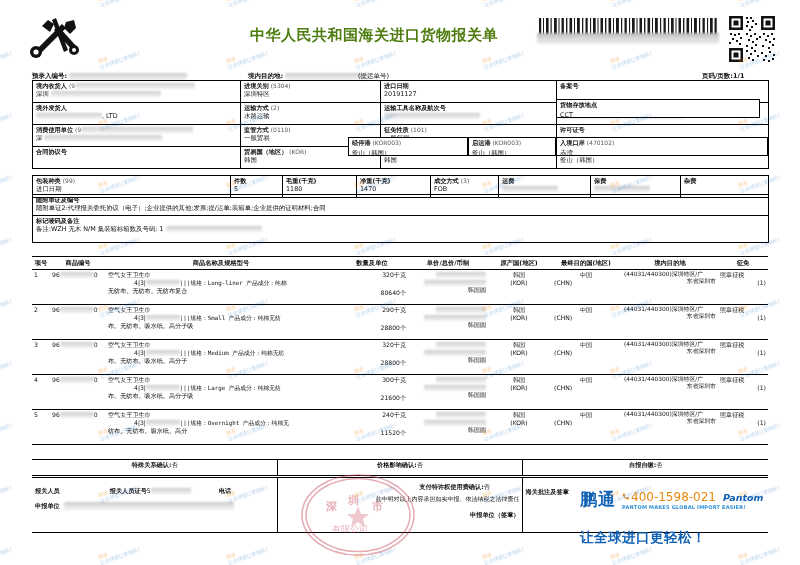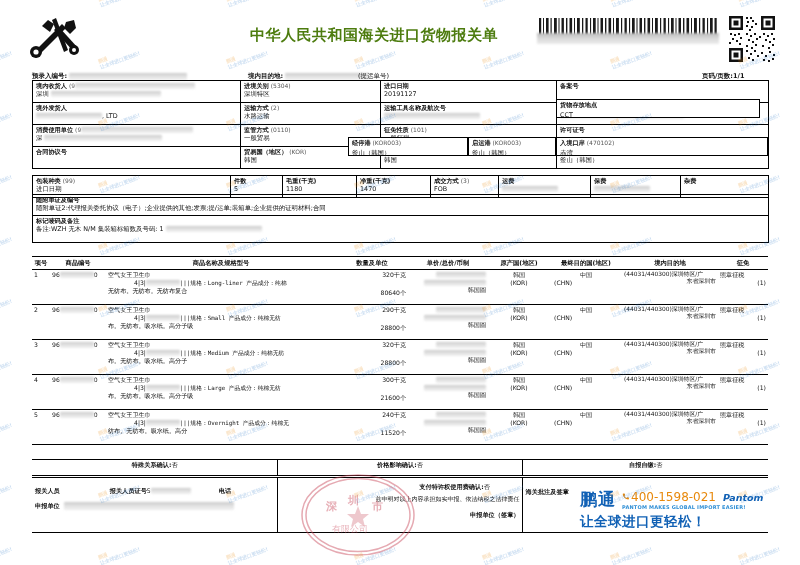--- a/index.html
+++ b/index.html
@@ -613,21 +613,21 @@
             <svg width="7" height="7" viewBox="0 0 10 10">
                 <path d="M1 1.6a1 1 0 011-1h1.3a.7.7 0 01.68.53l.4 1.6a.7.7 0 01-.2.68l-.8.7a7 7 0 003 3l.7-.8a.7.7 0 01.68-.2l1.6.4a.7.7 0 01.53.68V8.2a1 1 0 01-1 1A8.2 8.2 0 011 1.6z" fill="#e8890c"></path>
               </svg>
           </span>
           <span class="brand-ph">400-1598-021</span>
           <span class="brand-mark" style="margin-left:7px;">Pantom</span>
         </div>
         <div class="brand-en">PANTOM MAKES GLOBAL IMPORT EASIER!</div>
       </div>
     </div>
-    <div class="brand-cn2" style="margin-top:2px;">让全球进口更轻松！</div>
+    <div class="brand-cn2" style="margin-top:18px;">让全球进口更轻松！</div>
   </div>
 
 <div style="position: absolute; left: 348px; top: 137px; width: 120px; height: 19px; border: 0.6px solid rgb(0, 0, 0); font-size: 6.2px; padding: 1px 3px; box-sizing: border-box; background: rgb(255, 255, 255);"><span class="lbl">经停港</span> <span class="code">(KOR003)</span><span class="val">釜山（韩国）</span></div>
     <div style="position: absolute; left: 468px; top: 137px; width: 88px; height: 19px; border: 0.6px solid rgb(0, 0, 0); font-size: 6.2px; padding: 1px 3px; box-sizing: border-box; background: rgb(255, 255, 255);"><span class="lbl">启运港</span> <span class="code">(KOR003)</span><span class="val">釜山（韩国）</span></div>
     <div style="position: absolute; left: 556px; top: 137px; width: 212px; height: 19px; border: 0.6px solid rgb(0, 0, 0); font-size: 6.2px; padding: 1px 3px; box-sizing: border-box; background: rgb(255, 255, 255);"><span class="lbl">入境口岸</span> <span class="code">(470102)</span><span class="val">赤湾</span></div>
     <div style="position: absolute; left: 556px; top: 99px; width: 204px; height: 19px; border: 0.6px solid rgb(0, 0, 0); font-size: 6.2px; padding: 1px 3px; box-sizing: border-box; background: rgb(255, 255, 255);"><span class="lbl">货物存放地点</span><span class="val">CCT</span></div>
   </div>
 
 <div id="watermarks">
     <div class="wm" style="left: -30px; top: -10px;">

